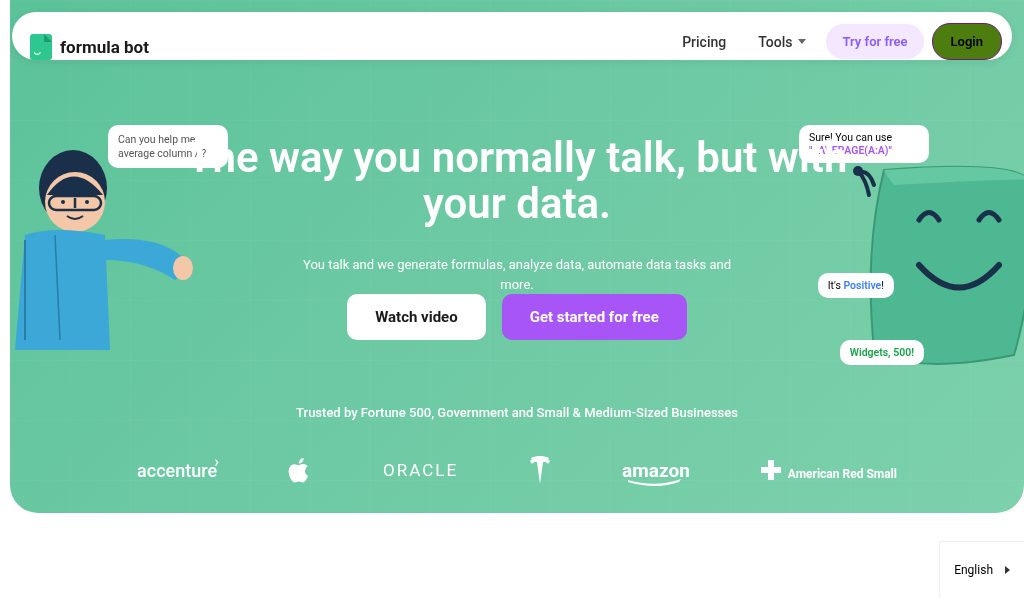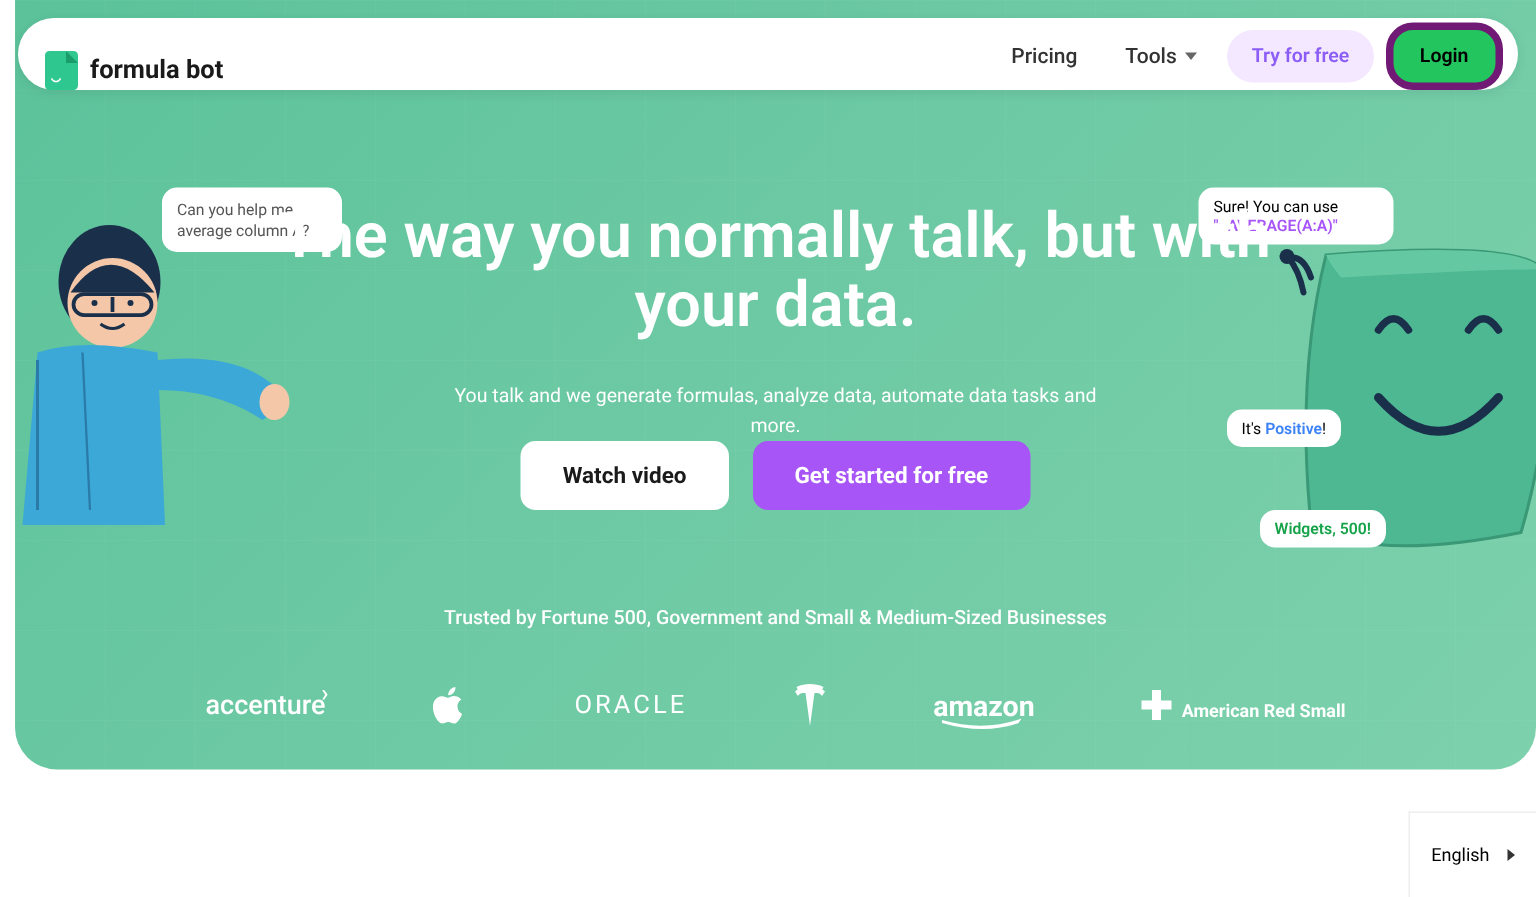--- a/index.html
+++ b/index.html
@@ -6,21 +6,21 @@
 body{background:#fff;width:1024px;height:598px;overflow:hidden;position:relative}
 .nav{position:absolute;top:12px;left:12px;right:12px;height:48px;background:#fff;border-radius:24px;box-shadow:0 2px 8px rgba(0,0,0,0.08);display:flex;align-items:flex-end;padding:0 10px 0 18px;z-index:10}
 .logo{display:flex;align-items:center;gap:8px;font-weight:700;font-size:17px;color:#1a1a1a}
 .logo-icon{width:22px;height:26px;background:#2ec78f;border-radius:3px;position:relative}
 .logo-icon::before{content:'';position:absolute;top:0;right:0;width:8px;height:8px;background:#1a9d6a;clip-path:polygon(0 0,100% 100%,0 100%)}
 .logo-icon::after{content:'‿';position:absolute;top:6px;left:4px;color:#fff;font-size:11px;font-weight:bold}
 .nav-right{margin-left:auto;display:flex;align-items:center;gap:8px}
 .nav-link{color:#333;font-size:14px;font-weight:500;padding:8px 12px;cursor:pointer;display:flex;align-items:center;gap:6px}
 .chev{width:0;height:0;border-left:4px solid transparent;border-right:4px solid transparent;border-top:5px solid #666}
 .btn-try{background:#f3e8ff;color:#8b5cf6;border:none;padding:10px 16px;border-radius:18px;font-size:13px;font-weight:600;cursor:pointer}
-.btn-login{background:#22c55e;border:5px solid #701a75;padding:10px 18px;border-radius:18px;font-size:13px;font-weight:600;cursor:pointer}
+.btn-login{background:#4d7c0f;border:1px solid #701a75;padding:10px 18px;border-radius:18px;font-size:13px;font-weight:600;cursor:pointer}
 .hero{position:absolute;top:0;left:10px;right:0;height:513px;background:linear-gradient(135deg,#5bc29a 0%,#6cc9a3 45%,#7dd1ac 100%);border-radius:0 0 28px 28px;overflow:hidden}
 .hero::before{content:'';position:absolute;inset:0;background-image:linear-gradient(rgba(255,255,255,0.03) 1px,transparent 1px),linear-gradient(90deg,rgba(255,255,255,0.03) 1px,transparent 1px);background-size:60px 60px}
 .hero-content{position:absolute;top:135px;left:50%;transform:translateX(-50%);text-align:center;z-index:5;width:700px}
 .hero-title{color:#fff;font-size:42px;font-weight:600;line-height:1.1;margin-bottom:28px}
 .hero-sub{color:#fff;font-size:13px;font-weight:400;line-height:1.5;max-width:440px;margin-left:auto;margin-right:auto}
 .hero-btns{display:flex;gap:16px;justify-content:center}
 .btn-watch{background:#fff;color:#1a1a1a;border:none;padding:14px 28px;border-radius:10px;font-size:15px;font-weight:700;cursor:pointer}
 .btn-start{background:#a855f7;color:#fff;border:none;padding:14px 28px;border-radius:10px;font-size:15px;font-weight:700;cursor:pointer}
 .trusted{position:absolute;top:405px;left:50%;transform:translateX(-50%);color:#fff;font-size:13px;font-weight:500;z-index:5}
 .logos{position:absolute;top:455px;left:0;right:0;display:flex;justify-content:center;gap:70px;align-items:center;z-index:5}

